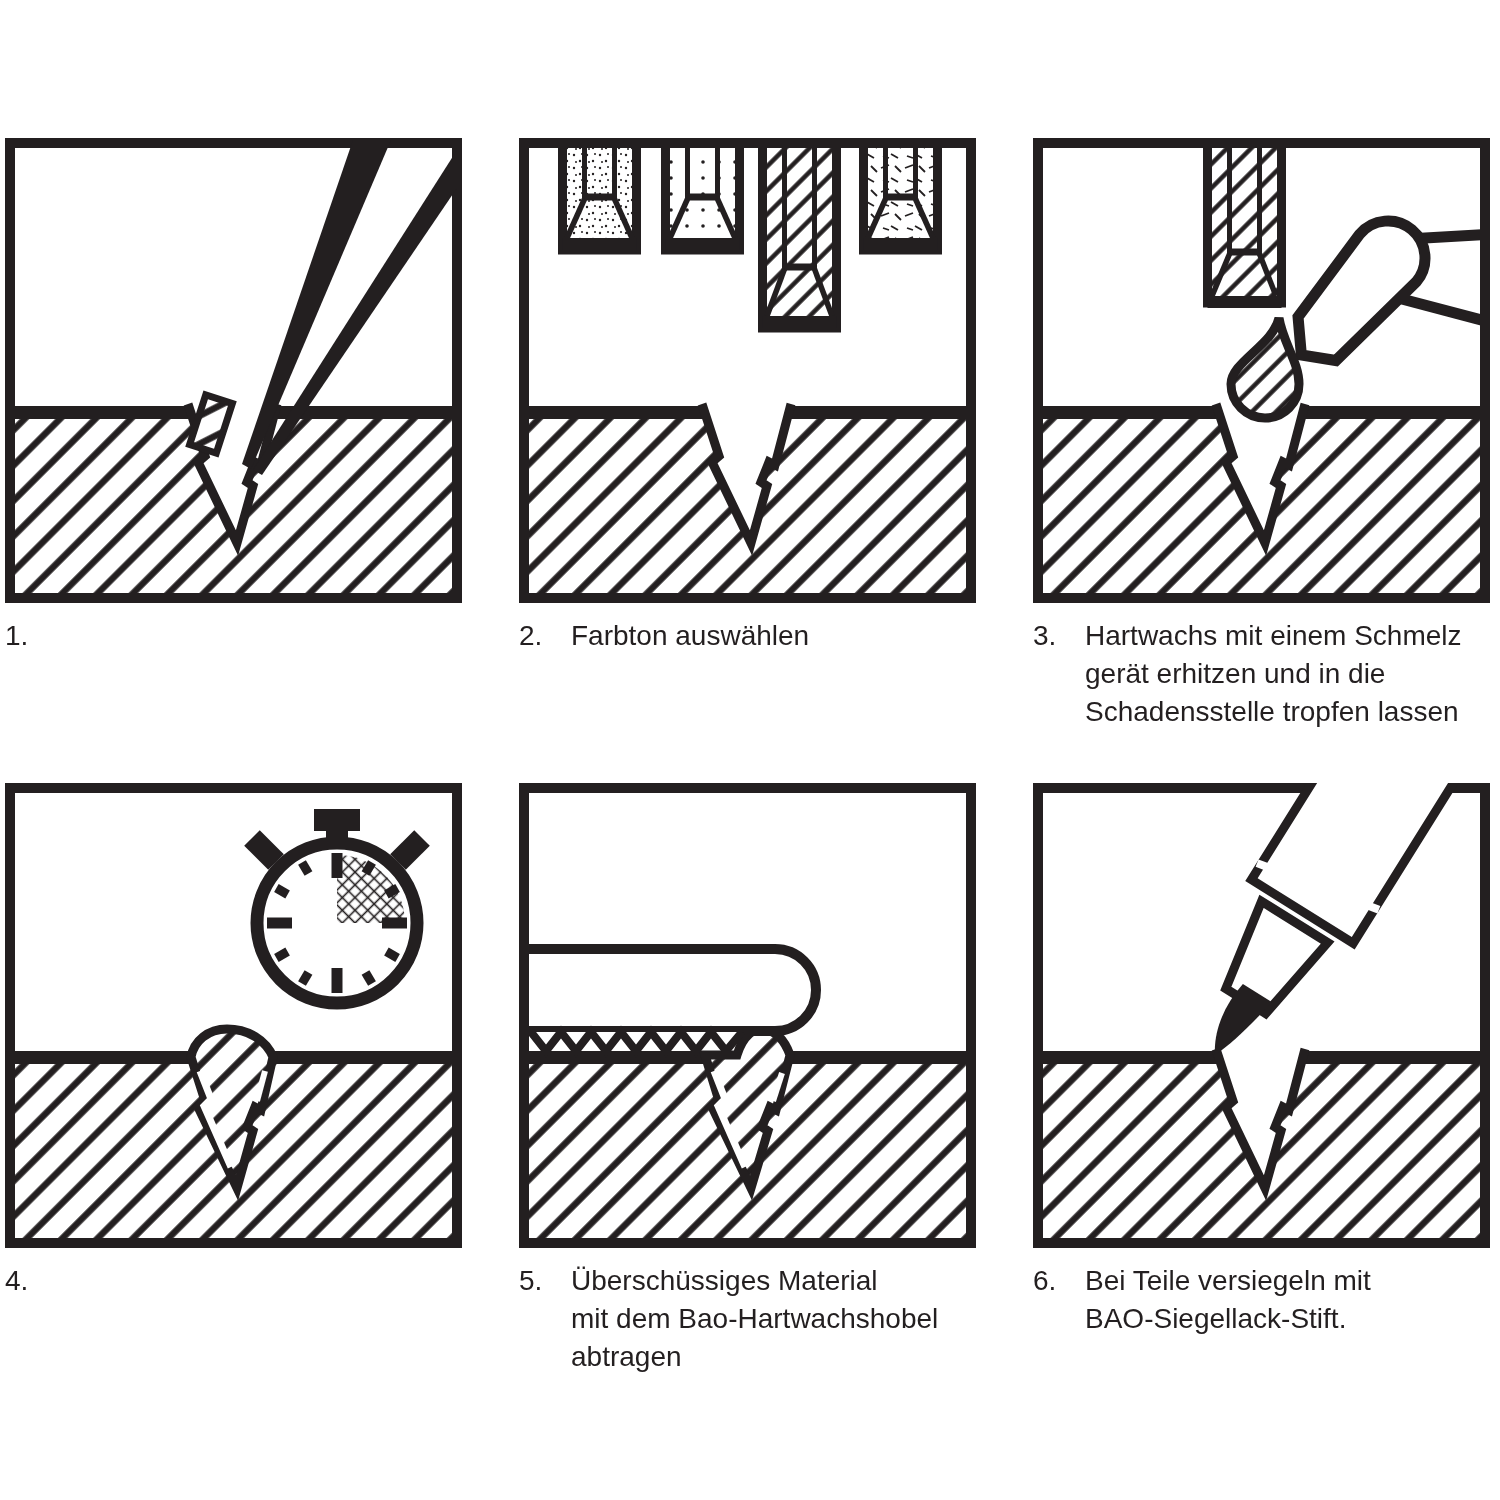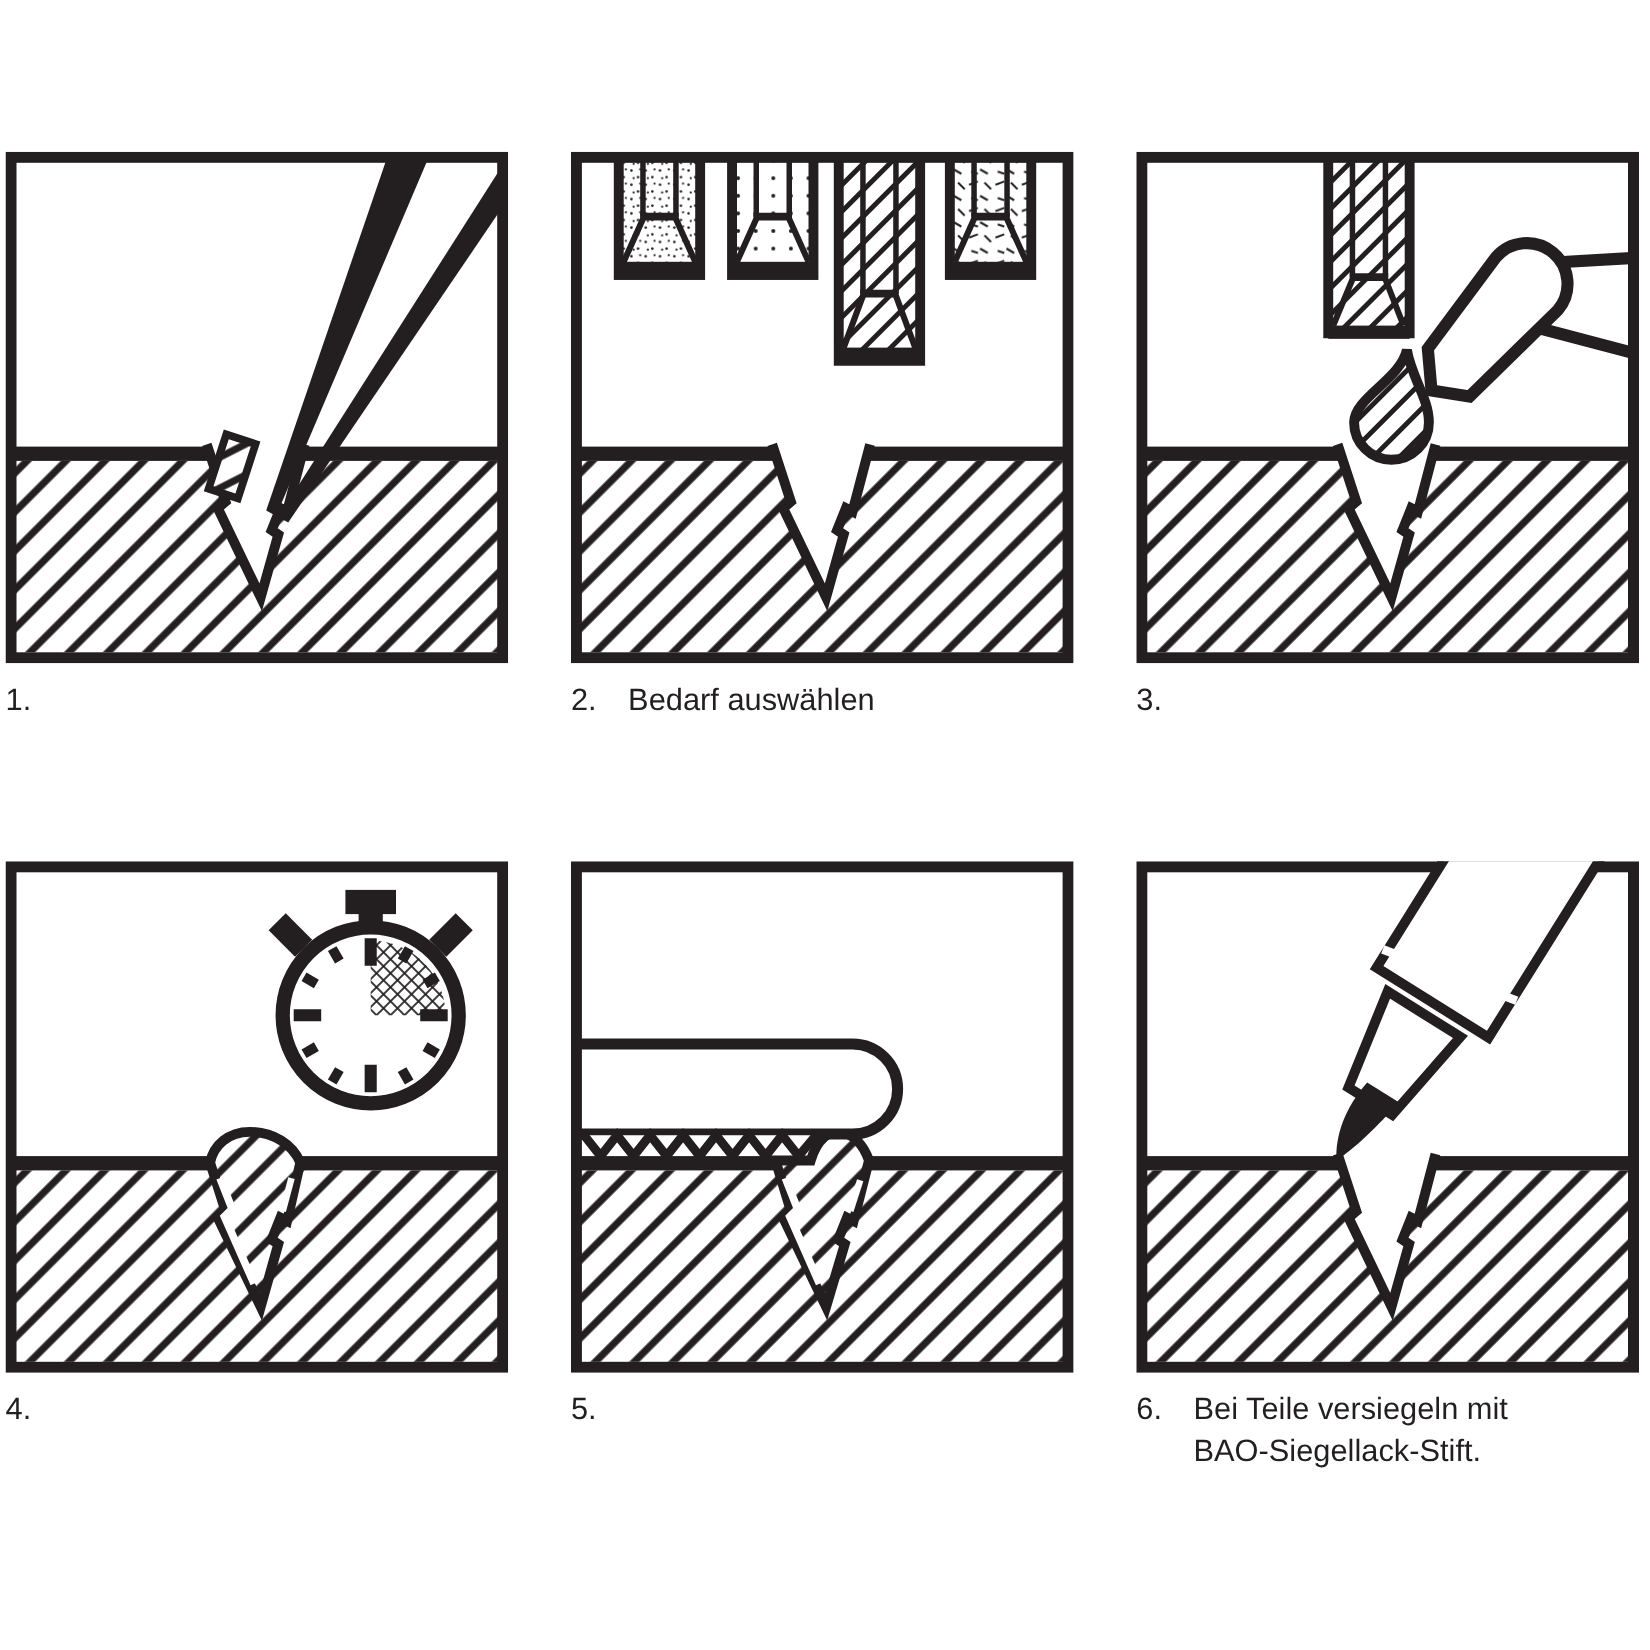--- a/index.html
+++ b/index.html
@@ -153,24 +153,27 @@
     <path d="M 246,180 C 250,205 266,224 266,246 A 34,34 0 1 1 198,246 C 198,224 240,207 246,180 Z" fill="url(#p3h)" stroke="#231f20" stroke-width="9"></path>
     <rect x="5" y="5" width="447" height="455" fill="none" stroke="#231f20" stroke-width="10"></rect>
   </svg>
   </div>
 
   <div class="caption">
     <div class="num">1.</div>
   </div>
   <div class="caption">
     <div class="num">2.</div>
-    <div class="txt">Bedarf auswählen</div>
+    <div class="txt">Farbton auswählen</div>
   </div>
   <div class="caption">
     <div class="num">3.</div>
+    <div class="txt">Hartwachs mit einem Schmelz
+gerät erhitzen und in die
+Schadensstelle tropfen lassen</div>
   </div>
 
   <div class="panel">
   <svg width="457" height="465" viewBox="0 0 457 465">
     <defs>
       <pattern id="p4w" patternUnits="userSpaceOnUse" width="25" height="25" patternTransform="rotate(45)">
         <rect width="25" height="25" fill="#ffffff"></rect>
         <line x1="12.5" y1="-1" x2="12.5" y2="26" stroke="#231f20" stroke-width="6.5"></line>
       </pattern>
       <pattern id="p4m" patternUnits="userSpaceOnUse" width="9" height="9" patternTransform="rotate(45)">
@@ -266,20 +269,23 @@
       <path d="M 0,0 C -13,-18 -19,-45 -14,-75 L 20,-75 C 15,-45 8,-18 0,0 Z" fill="#231f20"></path>
     </g>
   </svg>
   </div>
 
   <div class="caption">
     <div class="num">4.</div>
   </div>
   <div class="caption">
     <div class="num">5.</div>
+    <div class="txt">Überschüssiges Material
+mit dem Bao-Hartwachshobel
+abtragen</div>
   </div>
   <div class="caption">
     <div class="num">6.</div>
     <div class="txt">Bei Teile versiegeln mit
 BAO-Siegellack-Stift.</div>
   </div>
 
 </div>
 </div>
 

